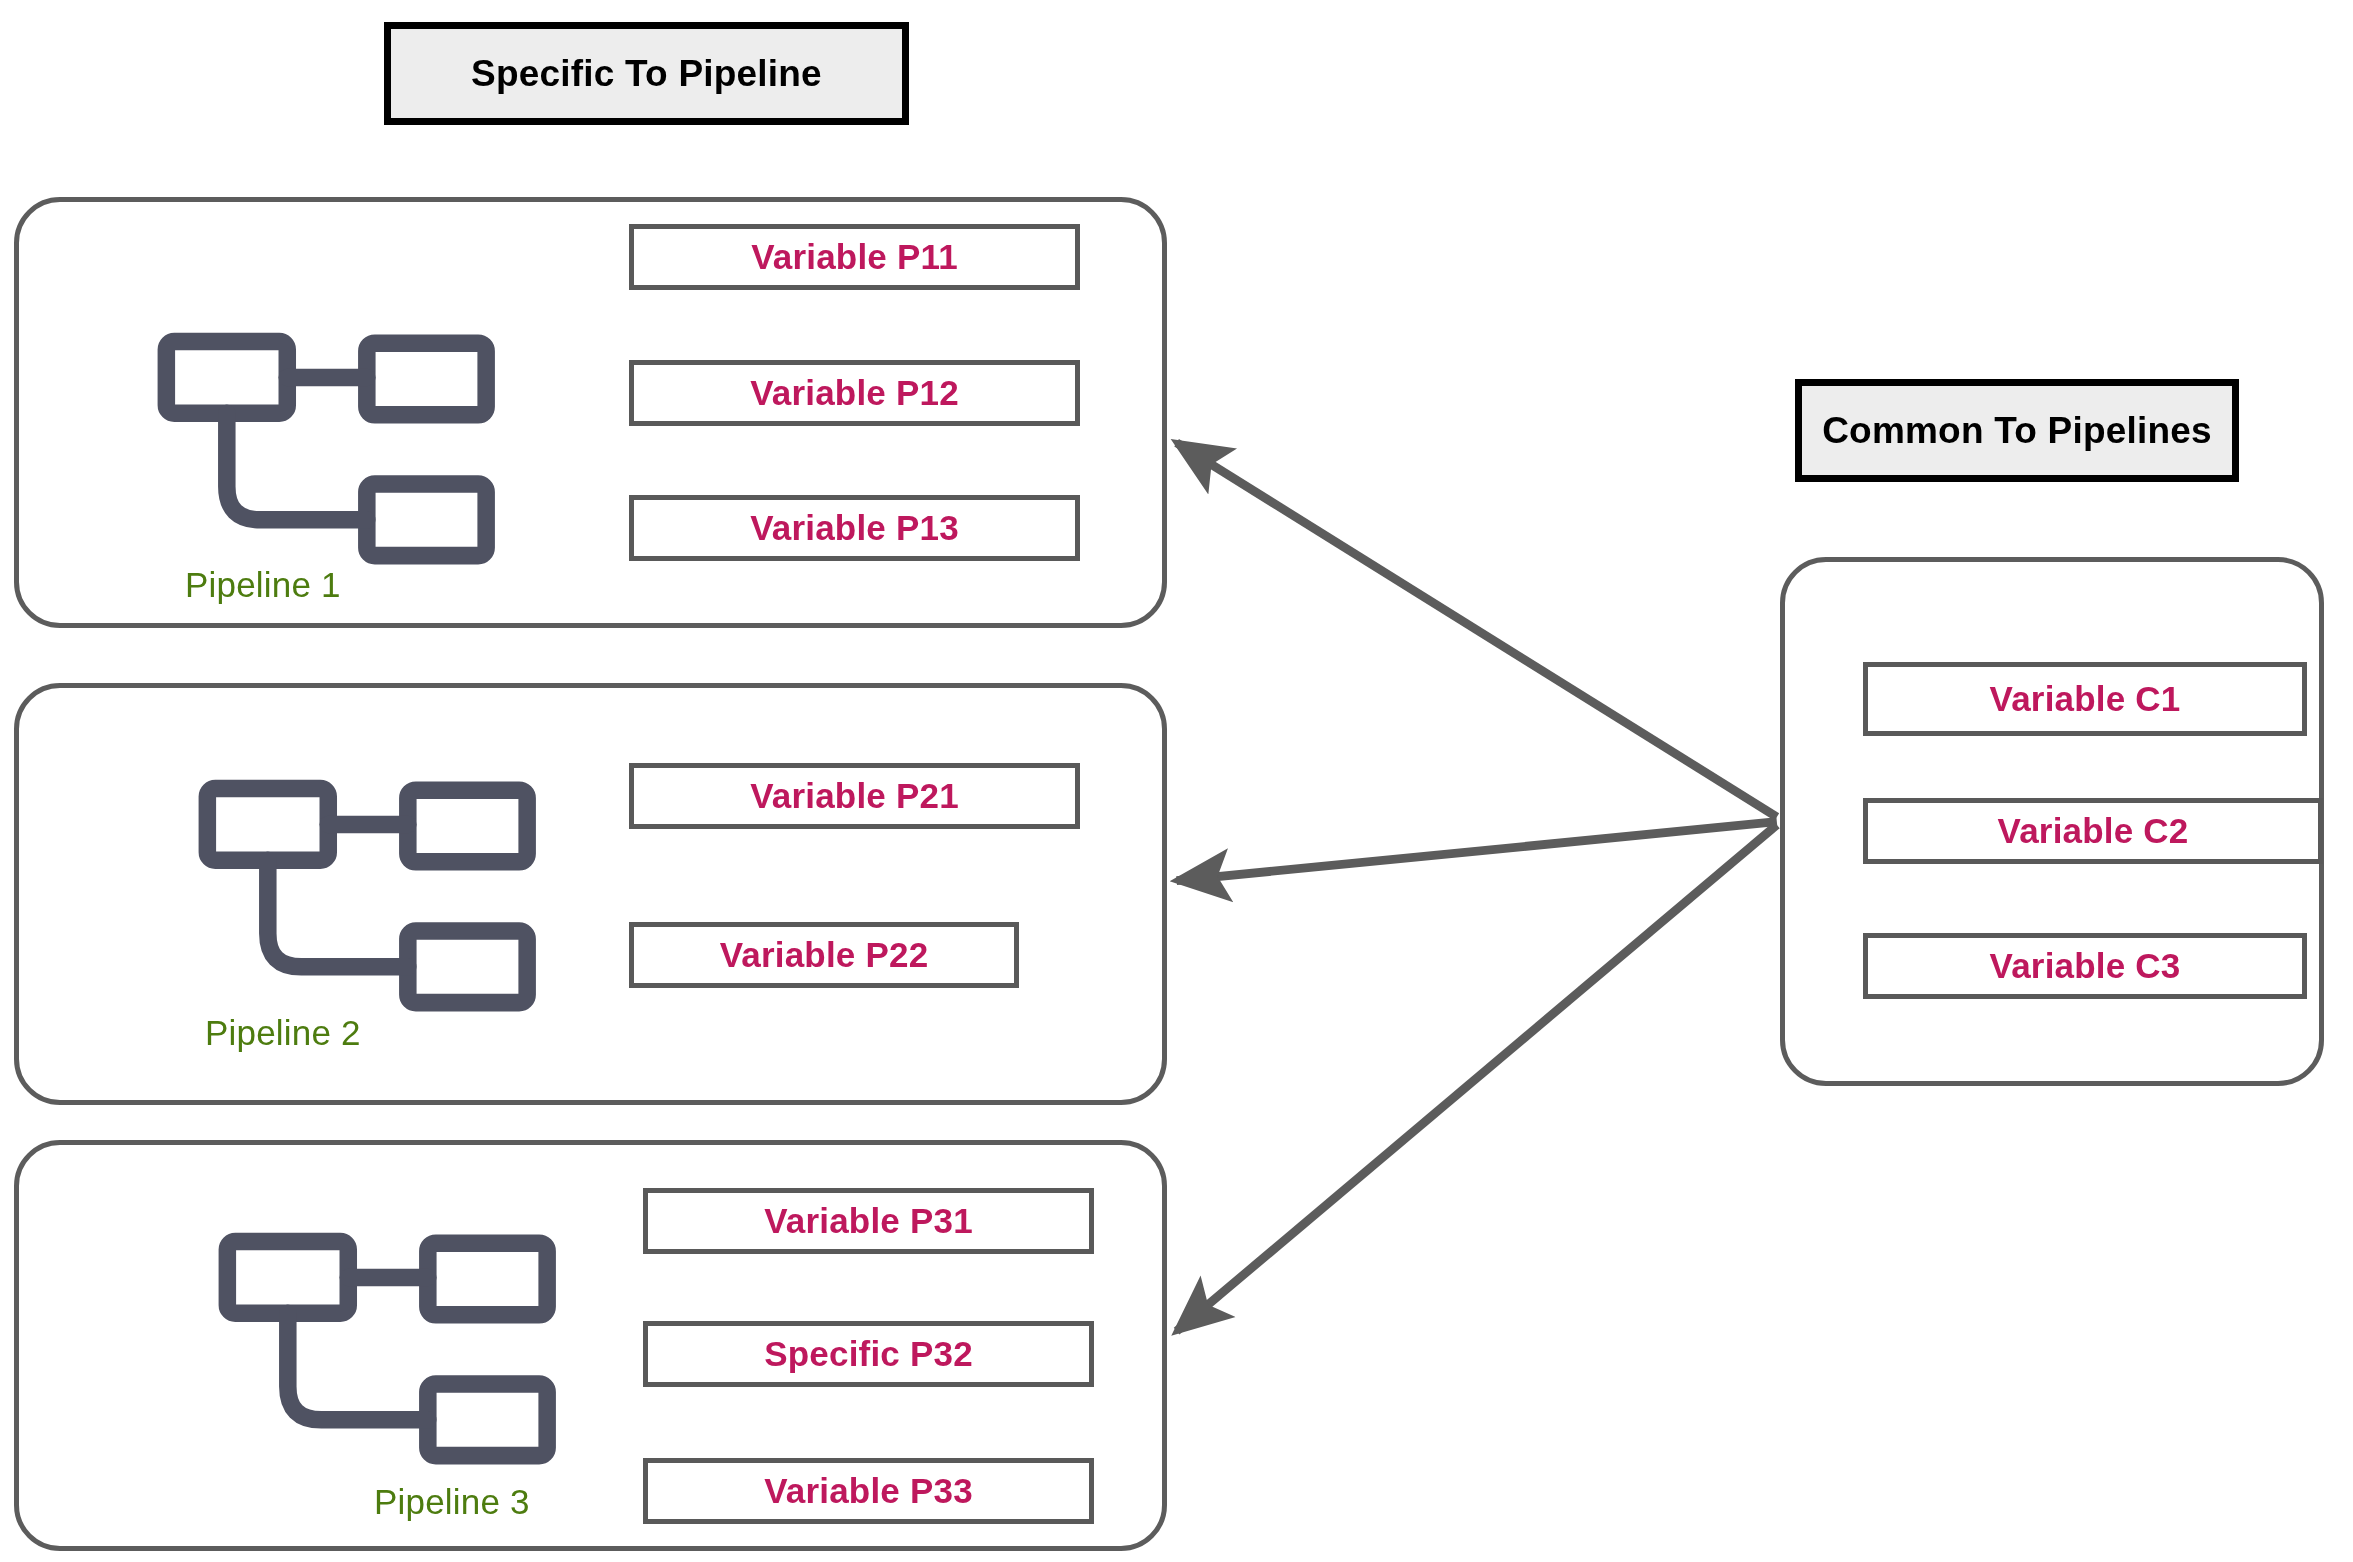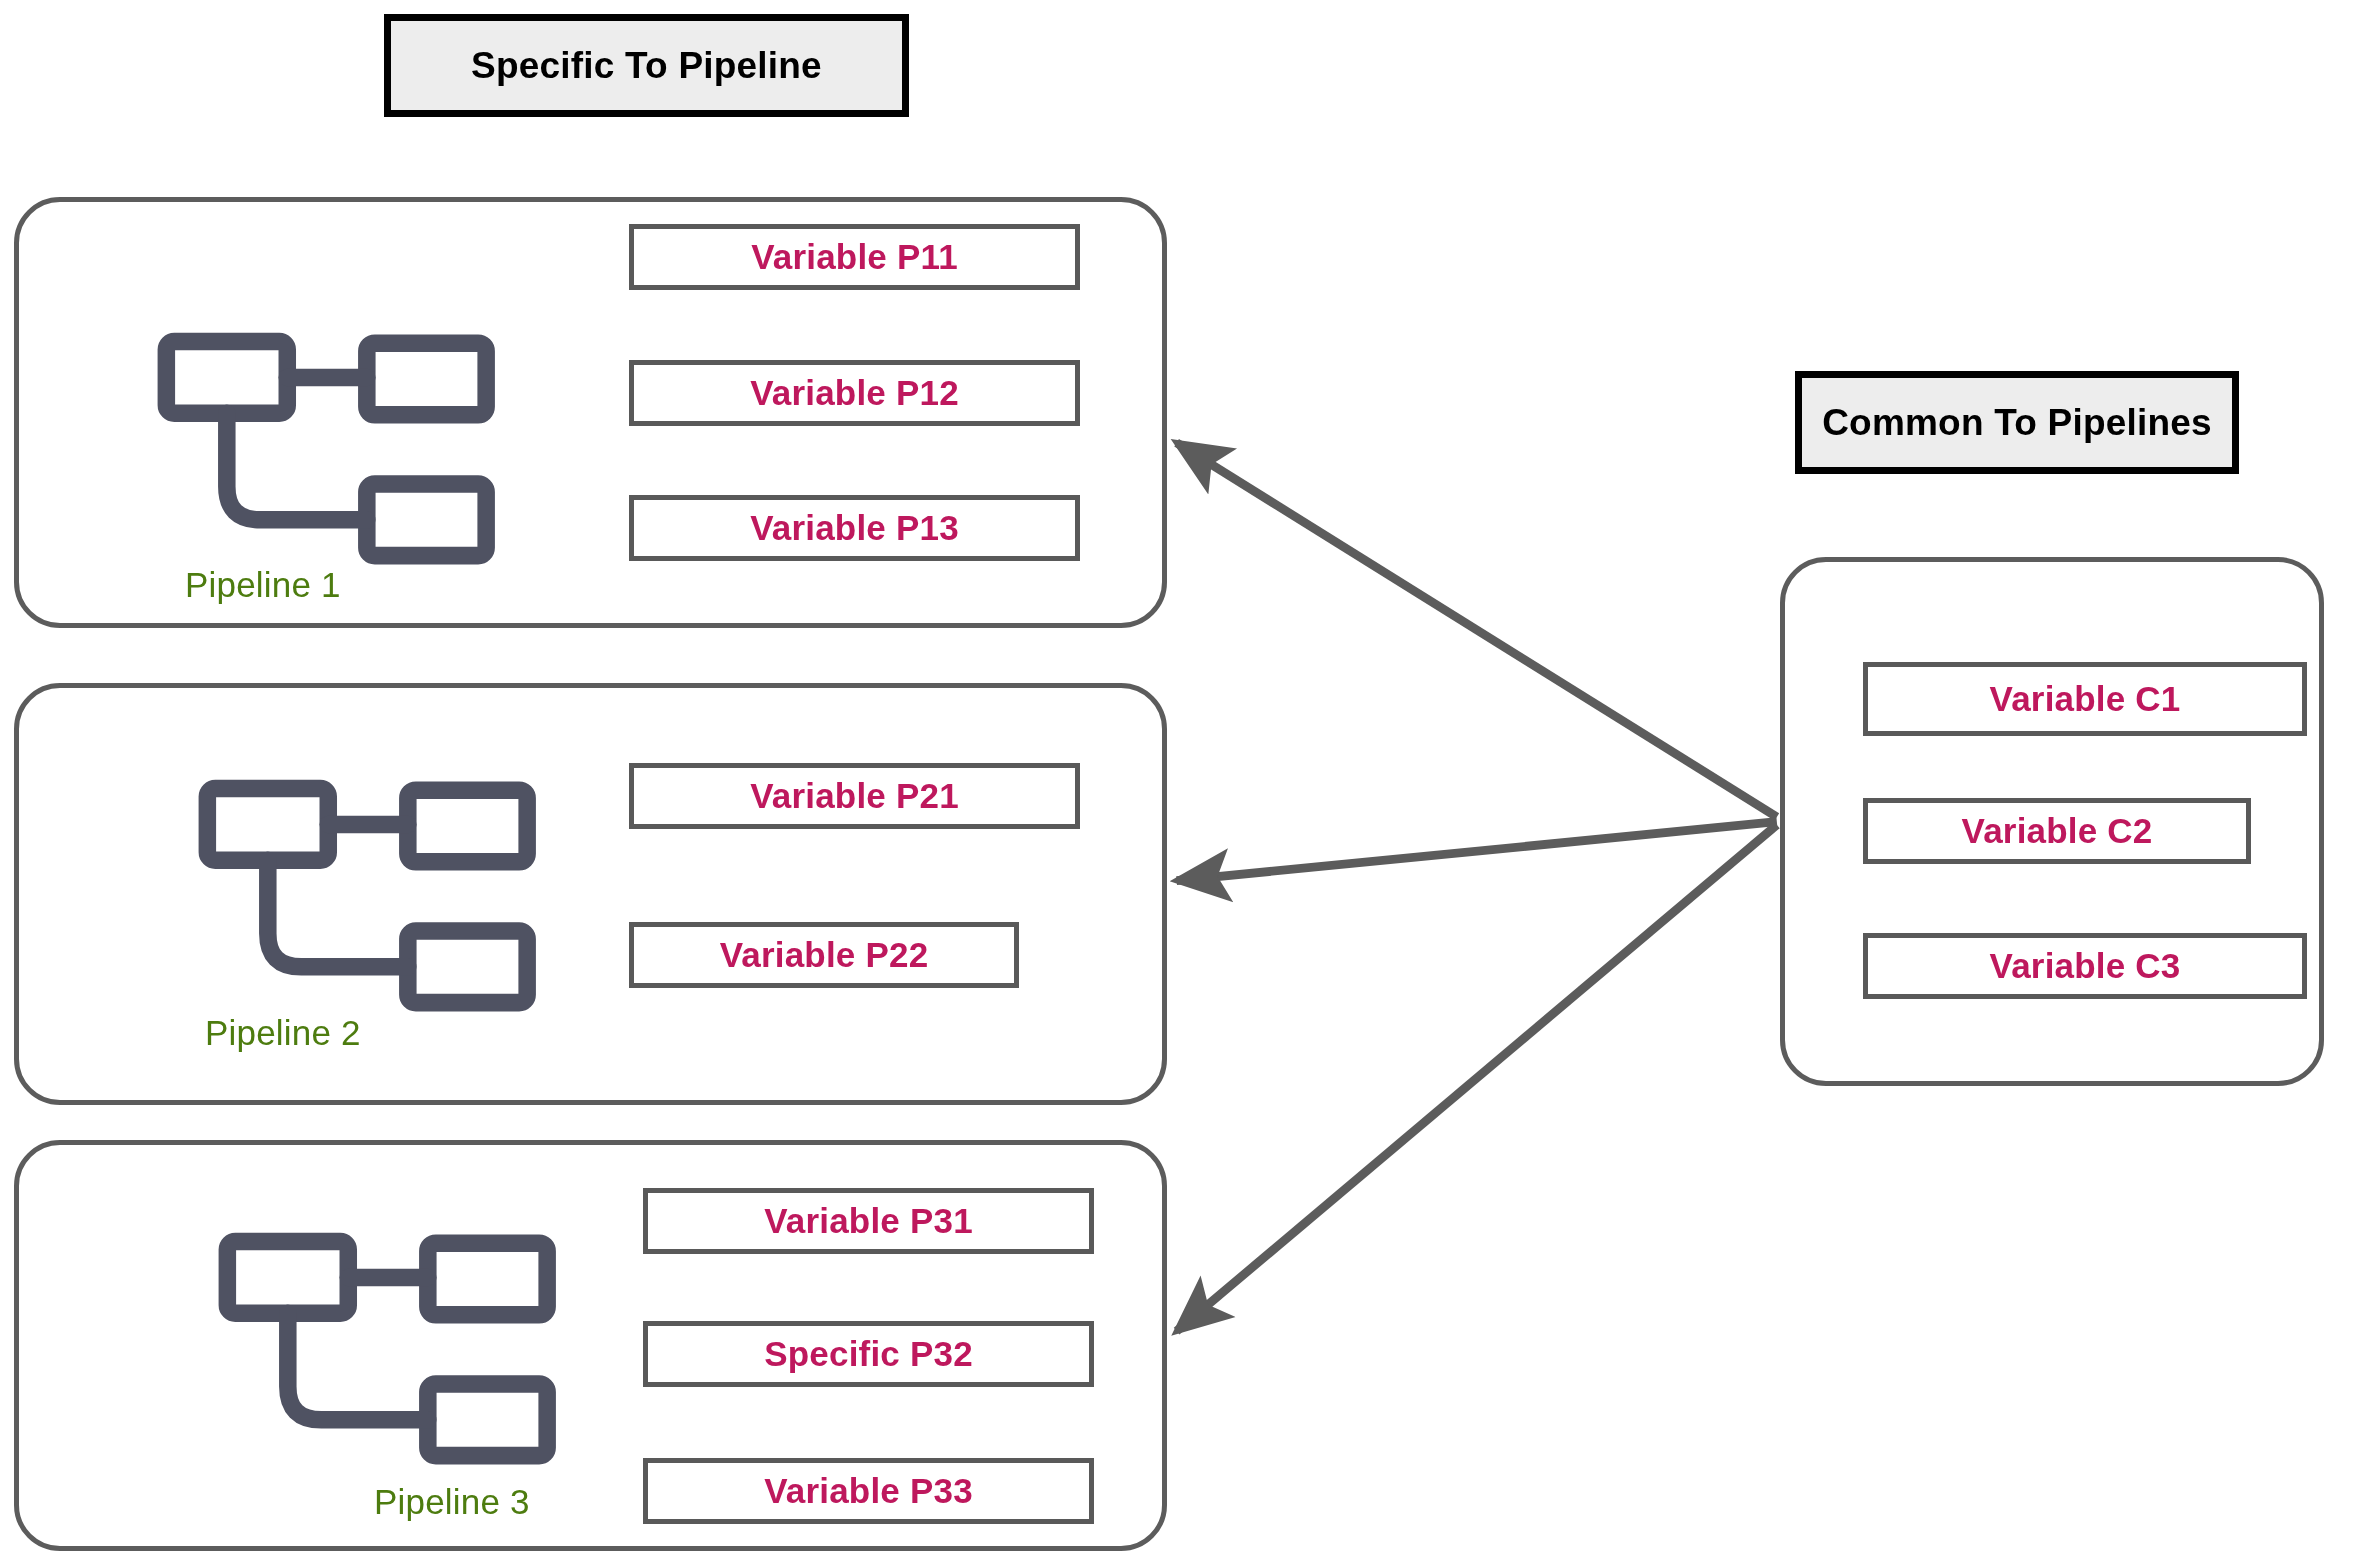--- a/index.html
+++ b/index.html
@@ -8,20 +8,21 @@
 
   .stage{position:absolute;left:0;top:0;width:2354px;height:1563px;}
 
   
   .legend-box{
     position:absolute;
     background:#EDEDED;
     border:7.2px solid #000000;
     display:flex;align-items:center;justify-content:center;
     box-sizing:border-box;
+    margin-top:8px;
   }
   .legend-label{
     font-size:37px;font-weight:bold;color:#000000;
     letter-spacing:0.2px;white-space:nowrap;
   }
   #legend-specific{left:384px;top:14.3px;width:189px;height:103px;}
   #legend-specific{width:189px;}
 
   
   .group-box{
@@ -143,21 +144,21 @@
   <div class="var-box" style="left:643px;top:1458px;width:451px;height:66px;">
     <span class="var-label">Variable P33</span>
   </div>
 
   <div class="group-box" style="left:1780px;top:557px;width:544px;height:529px;">
   </div>
 
   <div class="var-box" style="left:1863px;top:662px;width:444px;height:74px;">
     <span class="var-label">Variable C1</span>
   </div>
-  <div class="var-box" style="left:1863px;top:798px;width:388px;height:66px;">
+  <div class="var-box" style="left:1863px;top:798px;width:460px;height:66px;">
     <span class="var-label">Variable C2</span>
   </div>
   <div class="var-box" style="left:1863px;top:933px;width:444px;height:66px;">
     <span class="var-label">Variable C3</span>
   </div>
 
   <svg class="arrow-layer" viewBox="0 0 2957 1963">
     <defs>
       <marker id="arrowhead" markerWidth="7" markerHeight="7" refX="6.2" refY="3.5" orient="auto" markerUnits="strokeWidth">
         <path d="M0,0.4 L7,3.5 L0,6.6 L1.5,3.5 Z" fill="#5C5C5C"></path>

